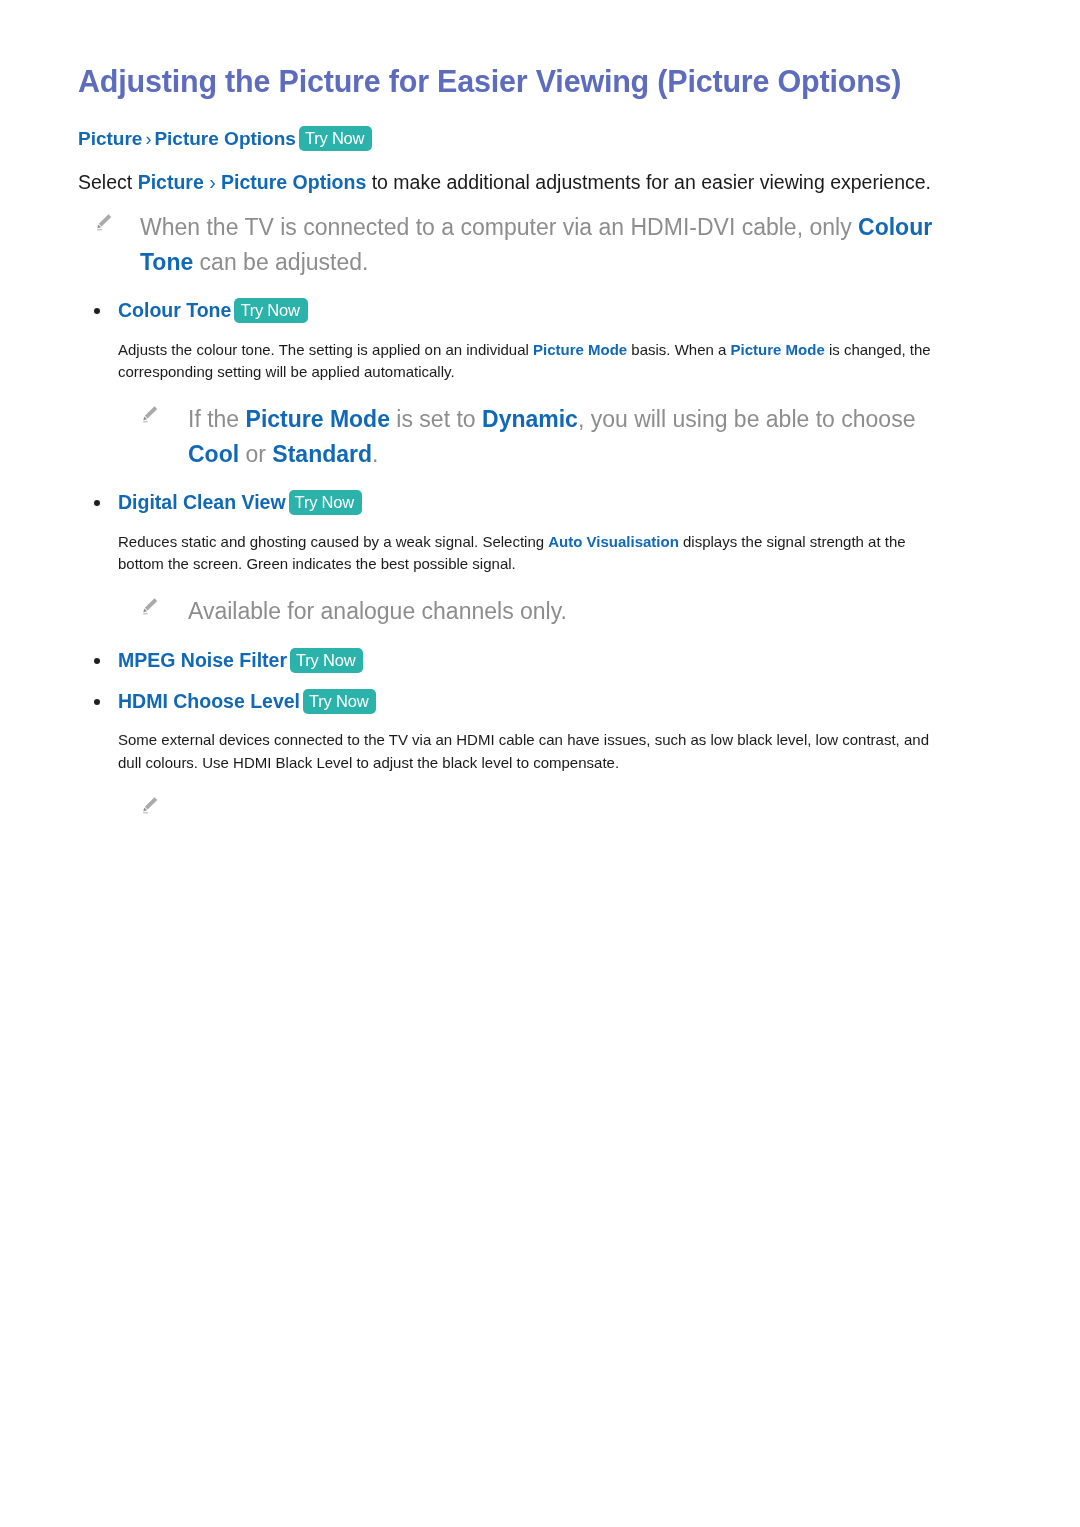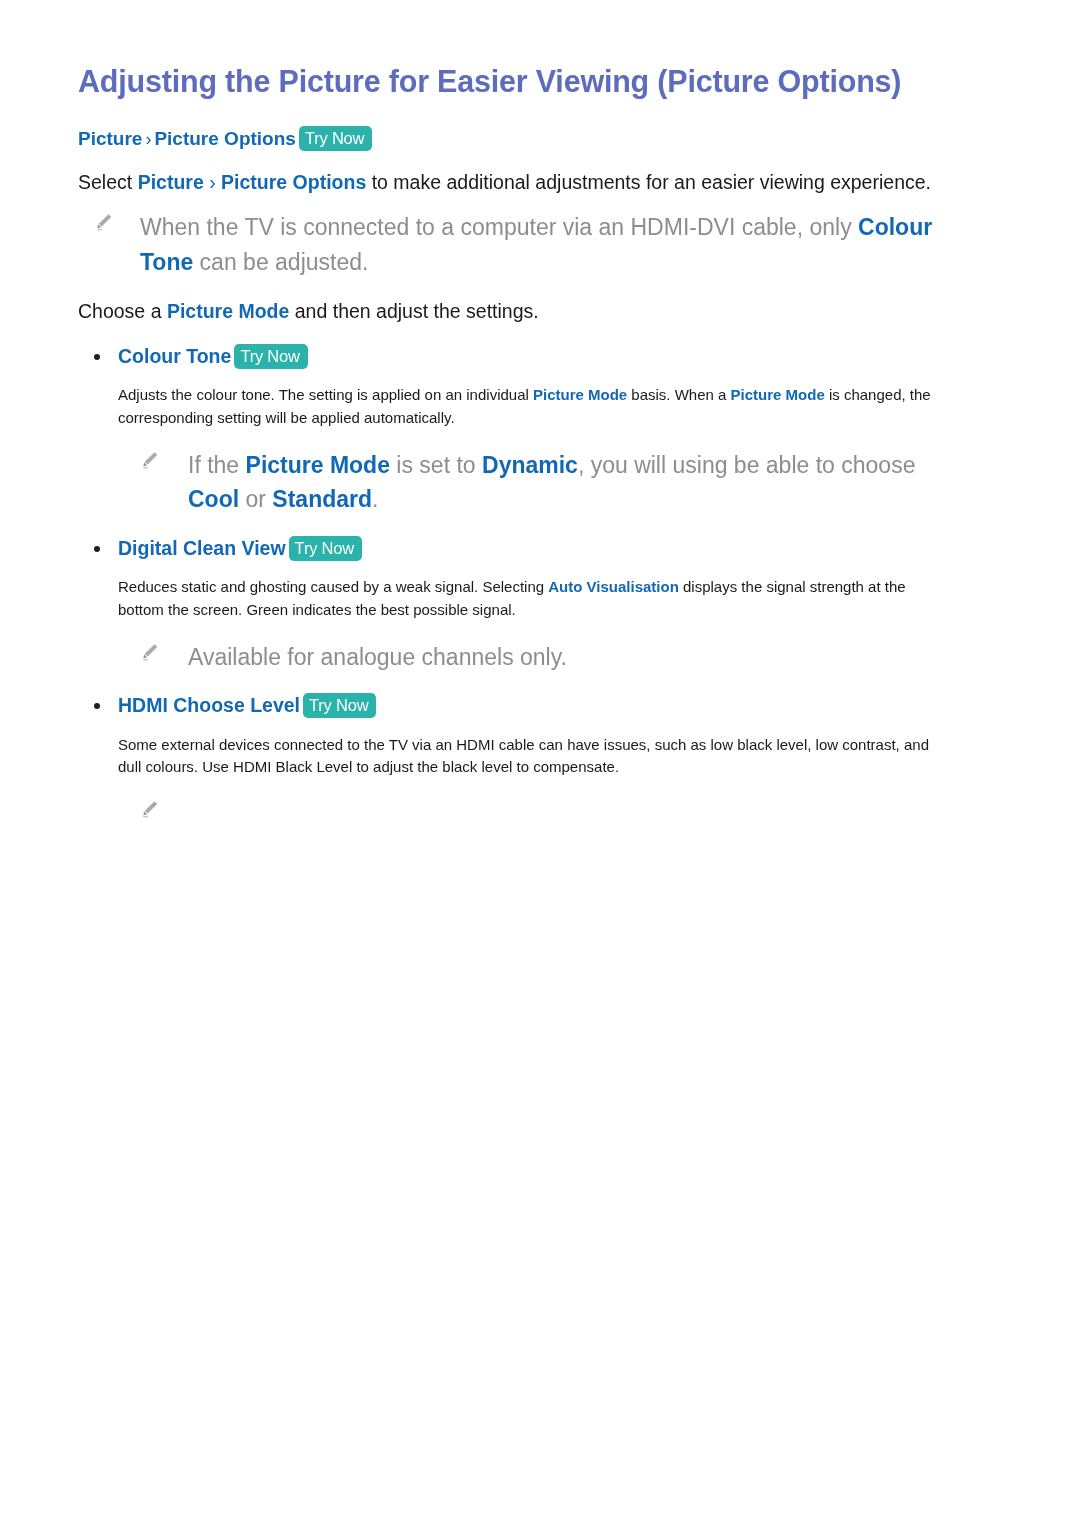--- a/index.html
+++ b/index.html
@@ -147,23 +147,20 @@
 
   <div class="note">
     <svg class="pencil" viewBox="0 0 20 20">
       <polygon points="14.5,2.2 17.3,5.0 7.6,14.6 4.8,11.8" fill="#aaaaaa"></polygon>
       <polygon points="4.3,12.4 7.1,15.2 3.3,16.3" fill="#8f8f8f"></polygon>
       <rect x="3.2" y="16.9" width="4.6" height="1.5" fill="#c4c4c4"></rect>
     </svg>
     <span>When the TV is connected to a computer via an HDMI-DVI cable, only </span><span class="link">Colour Tone</span><span> can be adjusted.</span>
   </div>
 
-  <p class="para">
-    <span>Choose a </span><span class="link">Picture Mode</span><span> and then adjust the settings.</span>
-  </p>
 
   <div class="bullet-head">
     <span class="dot"></span><span>Colour Tone</span><span class="try-now">Try Now</span>
   </div>
   <p class="bullet-body">
     <span>Adjusts the colour tone. The setting is applied on an individual </span><span class="link">Picture Mode</span><span> basis. When a </span><span class="link">Picture Mode</span><span> is changed, the corresponding setting will be applied automatically.</span>
   </p>
 
   <div class="note indent">
     <svg class="pencil" viewBox="0 0 20 20">
@@ -183,20 +180,23 @@
 
   <div class="note indent">
     <svg class="pencil" viewBox="0 0 20 20">
       <polygon points="14.5,2.2 17.3,5.0 7.6,14.6 4.8,11.8" fill="#aaaaaa"></polygon>
       <polygon points="4.3,12.4 7.1,15.2 3.3,16.3" fill="#8f8f8f"></polygon>
       <rect x="3.2" y="16.9" width="4.6" height="1.5" fill="#c4c4c4"></rect>
     </svg>
     <span>Available for analogue channels only.</span>
   </div>
 
+  <div class="bullet-head">
+    <span class="dot"></span><span>MPEG Noise Filter</span><span class="try-now">Try Now</span>
+  </div>
 
   <div class="bullet-head">
     <span class="dot"></span><span>HDMI Choose Level</span><span class="try-now">Try Now</span>
   </div>
   <p class="bullet-body">Some external devices connected to the TV via an HDMI cable can have issues, such as low black level, low contrast, and dull colours. Use HDMI Black Level to adjust the black level to compensate.</p>
 
   <div class="note indent">
     <svg class="pencil" viewBox="0 0 20 20">
       <polygon points="14.5,2.2 17.3,5.0 7.6,14.6 4.8,11.8" fill="#aaaaaa"></polygon>
       <polygon points="4.3,12.4 7.1,15.2 3.3,16.3" fill="#8f8f8f"></polygon>

